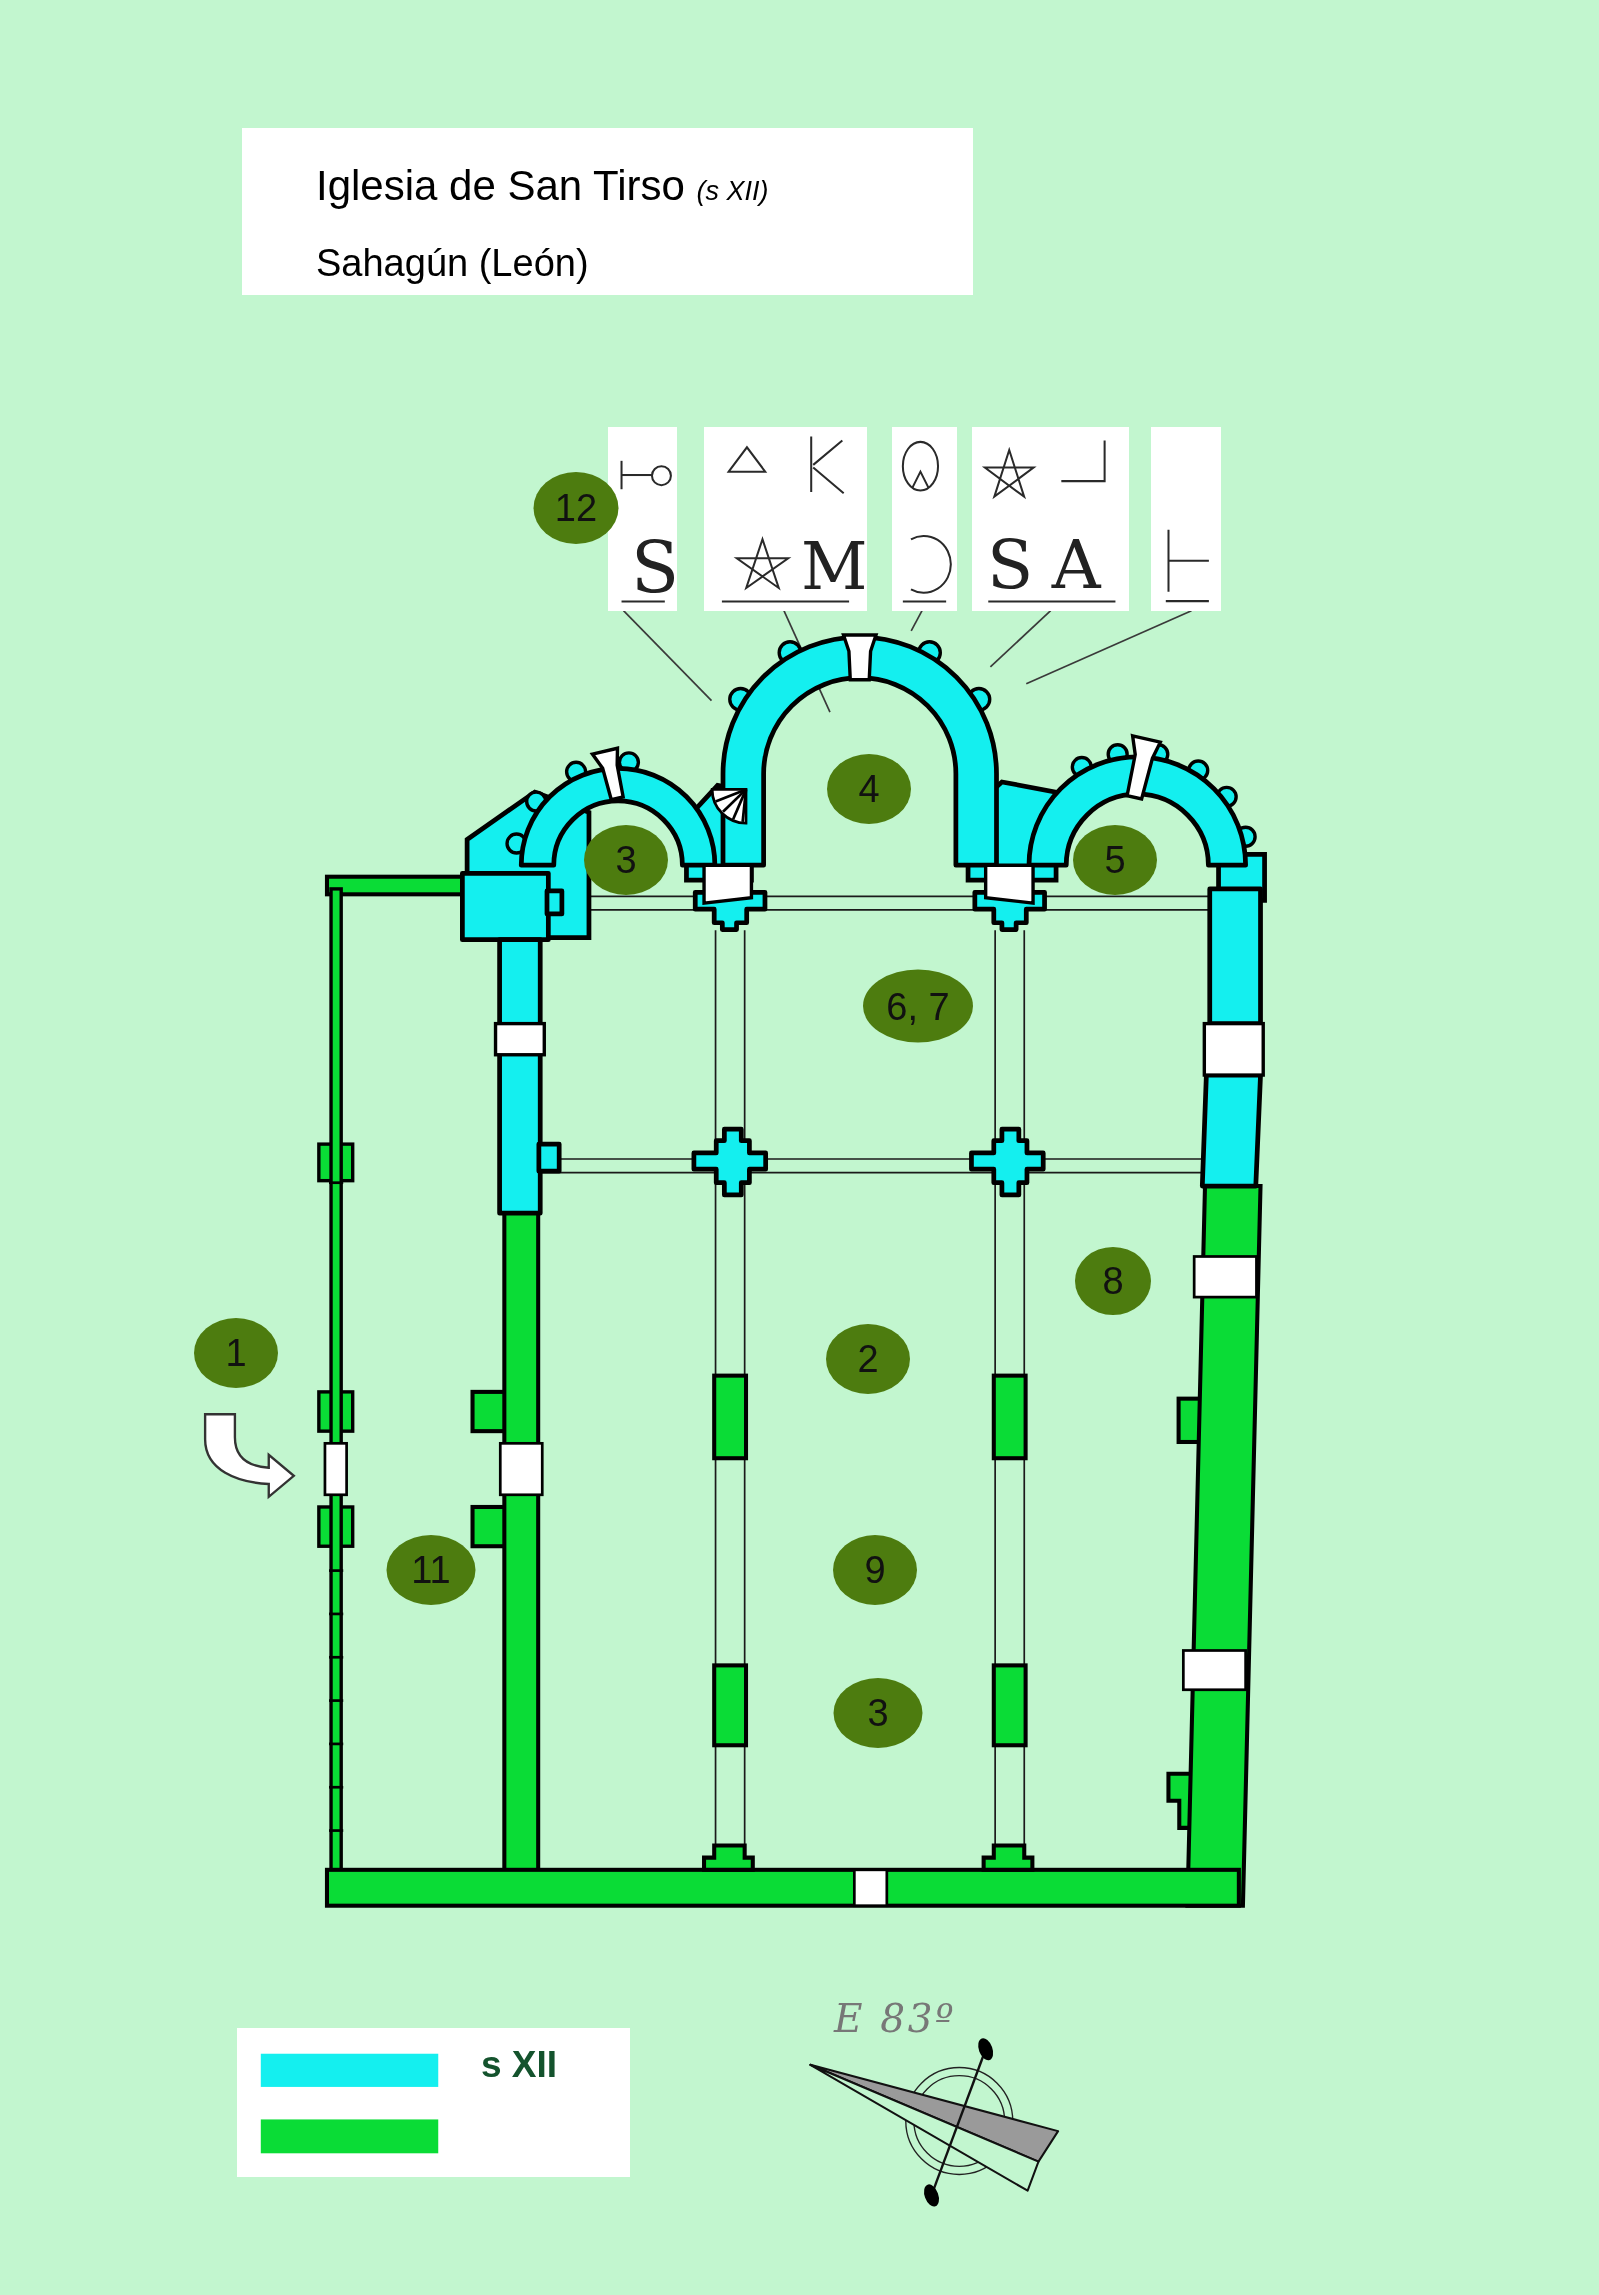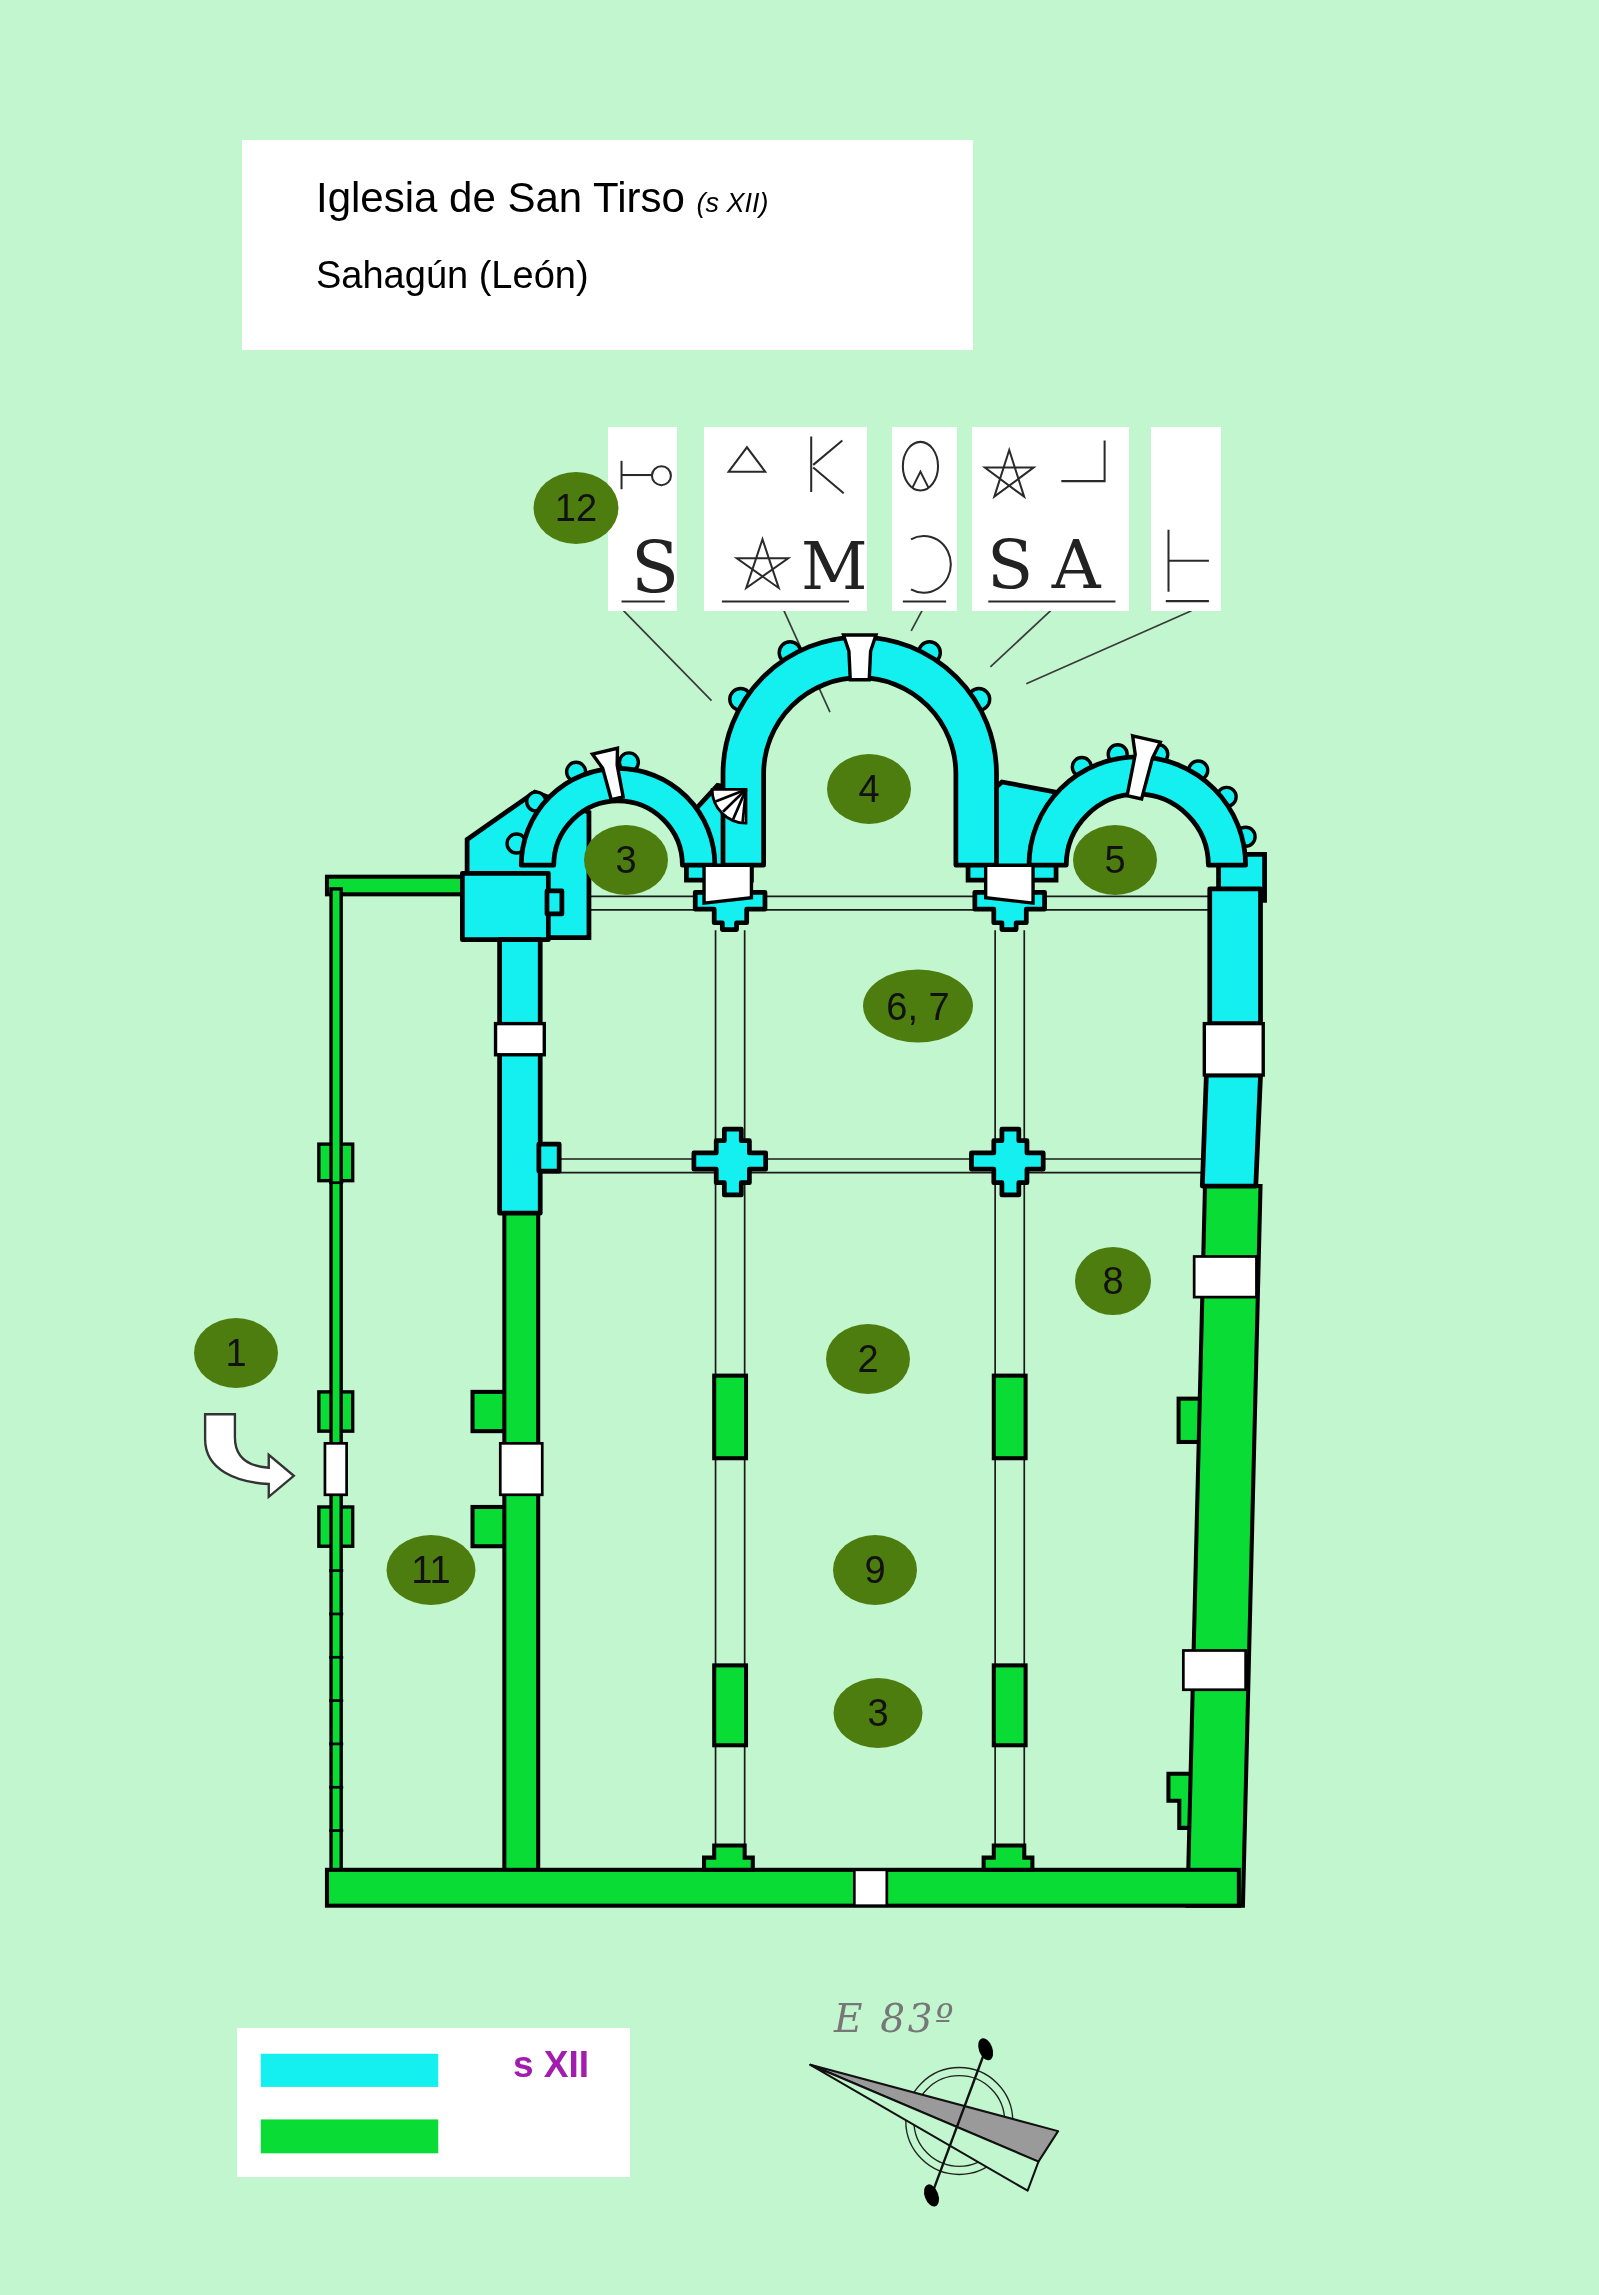--- a/index.html
+++ b/index.html
@@ -1,34 +1,34 @@
 <!DOCTYPE html>
 <html style="font-size:10.8px"><head>
 <meta charset="utf-8">
 <style>
   html,body{margin:0;padding:0;background:#C2F6CF;}
   .page{position:relative;width:1599px;height:2295px;background:#C2F6CF;
         font-family:"Liberation Sans",sans-serif;overflow:hidden;}
   .plan-svg{position:absolute;left:0;top:0;}
   .panel{position:absolute;background:#ffffff;}
-  .title-box{left:242px;top:140px;width:731px;height:210px;text-align:right;}
+  .title-box{left:242px;top:128px;width:731px;height:167px;text-align:right;}
   .title-line1{position:absolute;left:74px;top:34px;font-size:42px;color:#000;white-space:nowrap;}
   .title-period{font-size:27px;font-style:italic;}
   .title-line2{position:absolute;left:74px;top:114px;font-size:38px;color:#000;}
   .mason-box{position:absolute;background:#ffffff;}
   #mbox1{left:608px;top:427px;width:69px;height:184px;}
   #mbox2{left:704px;top:427px;width:163px;height:184px;}
   #mbox3{left:892px;top:427px;width:65px;height:184px;}
   #mbox4{left:972px;top:427px;width:157px;height:184px;}
   #mbox5{left:1151px;top:427px;width:70px;height:184px;}
   .mark-svg{position:absolute;left:0;top:0;}
   .lbl{position:absolute;background:#4d7c0f;border-radius:50%;display:flex;align-items:center;
        justify-content:center;font-size:38px;color:#111;transform:translate(-50%,-50%);line-height:1;}
   .legend-box{left:237px;top:2028px;width:393px;height:149px;}
-  .legend-label{position:absolute;left:244px;top:16.3px;font-size:37px;font-weight:bold;color:#a21caf;margin-left:32px;}
+  .legend-label{position:absolute;left:244px;top:16.3px;font-size:37px;font-weight:bold;color:#14532d;}
   .legend-label2{position:absolute;left:244px;top:87px;font-size:37px;font-weight:bold;color:#000;}
   .compass-label{position:absolute;left:827px;top:1996px;font-size:39px;font-style:italic;
                  color:#777;font-family:"DejaVu Serif",serif;letter-spacing:2.7px;margin-left:7px;}
 </style>
 </head>
 <body>
 
 <div class="page">
 
   <svg class="plan-svg" width="1599" height="2295" viewBox="0 0 2362 3390">

